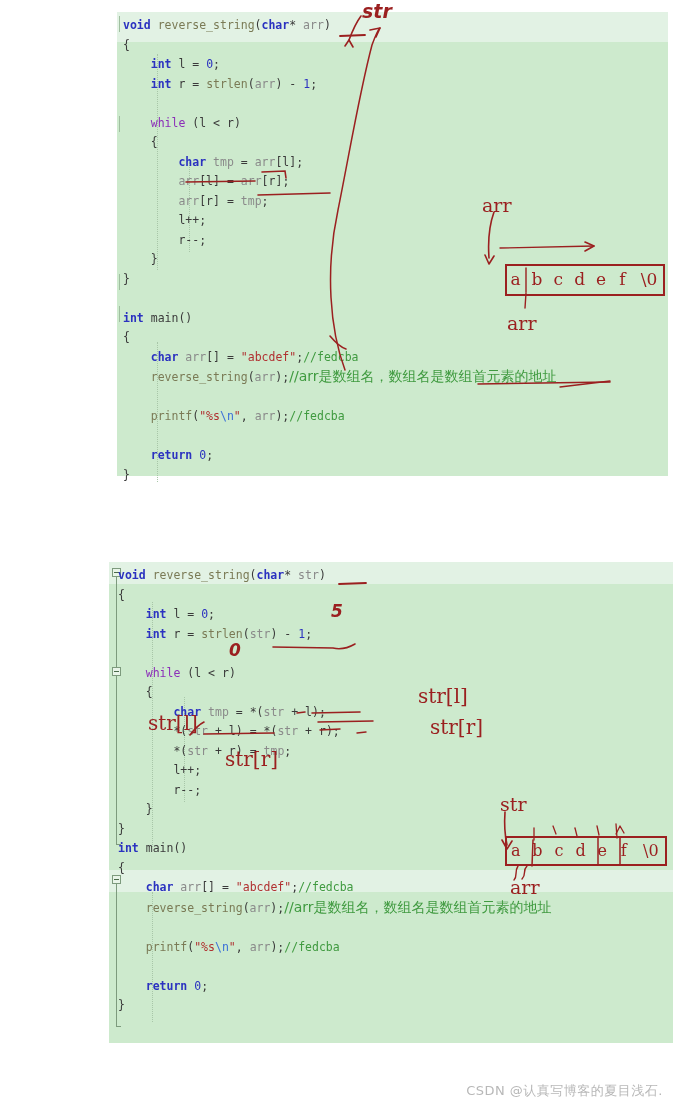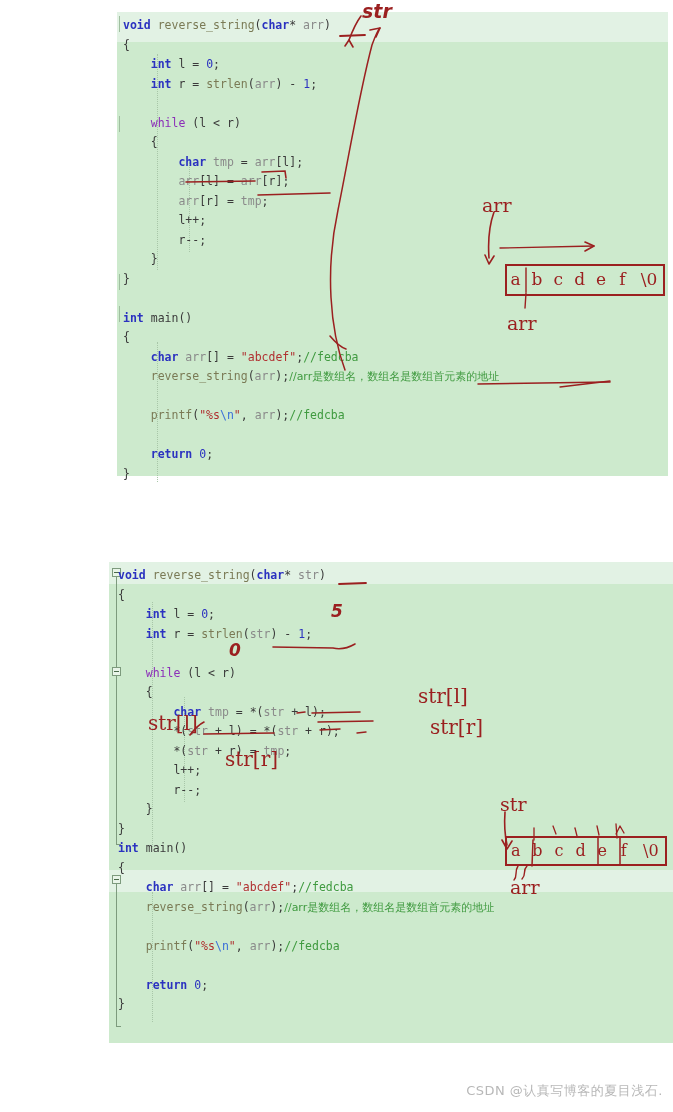--- a/index.html
+++ b/index.html
@@ -42,21 +42,21 @@
   }
   .kw{color:#2b32c0;font-weight:bold;}
   .kw2{color:#8b2fb8;}
   .id{color:#8a8a8a;}
   .fn{color:#7a7a55;}
   .str{color:#b03030;}
   .esc{color:#3a6fd8;}
   .cmt{color:#3f9a3f;}
   .num{color:#2b32c0;}
   .pl{color:#3a3a3a;}
-  .cn{font-family:"DejaVu Sans","Liberation Sans",sans-serif;font-size:11px;color:#3f9a3f;}
+  .cn{font-family:"DejaVu Sans","Liberation Sans",sans-serif;font-size:14px;color:#3f9a3f;}
 
   .fold{
     position:absolute;
     width:9px;height:9px;
     border:1px solid #7d9a7d;
     background:#e8f4e8;
     box-sizing:border-box;
   }
   .fold:before{
     content:"";position:absolute;left:1px;top:3px;width:5px;height:1px;background:#4a6a4a;

